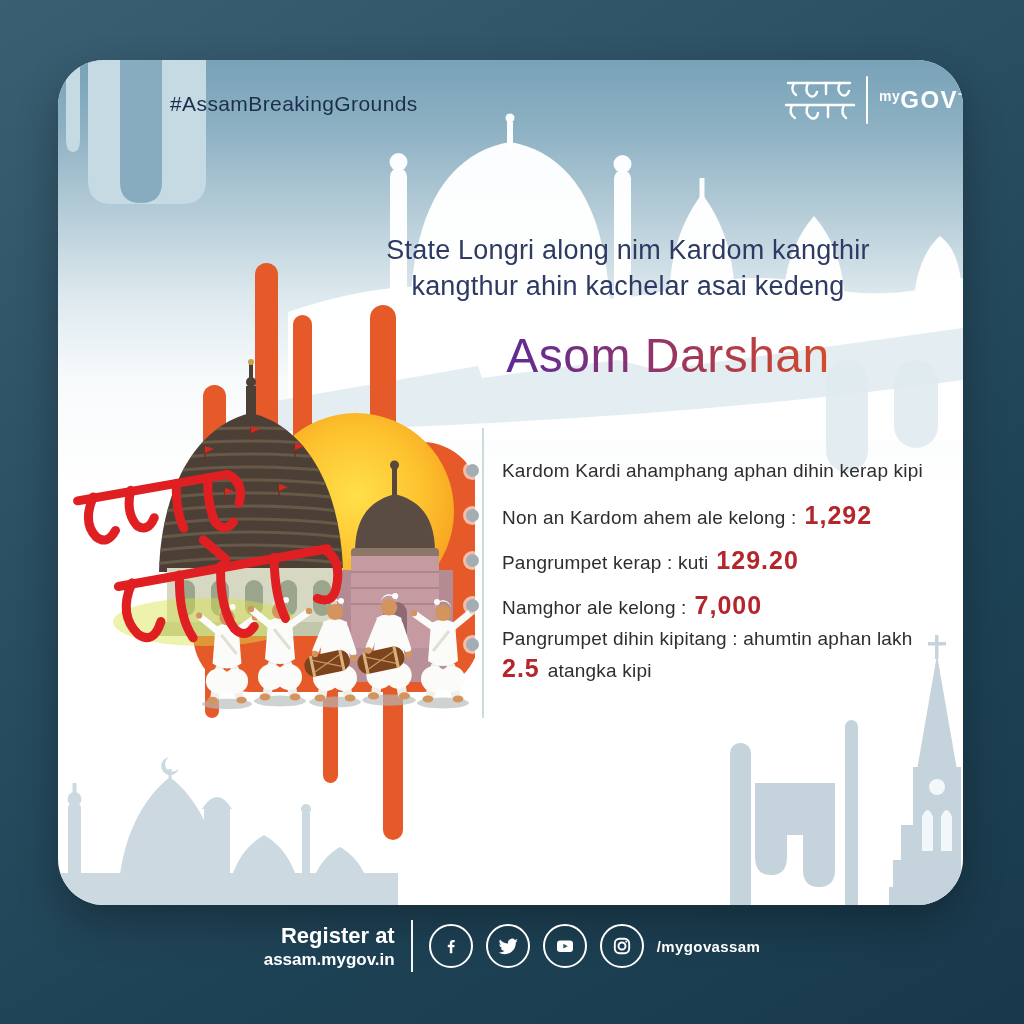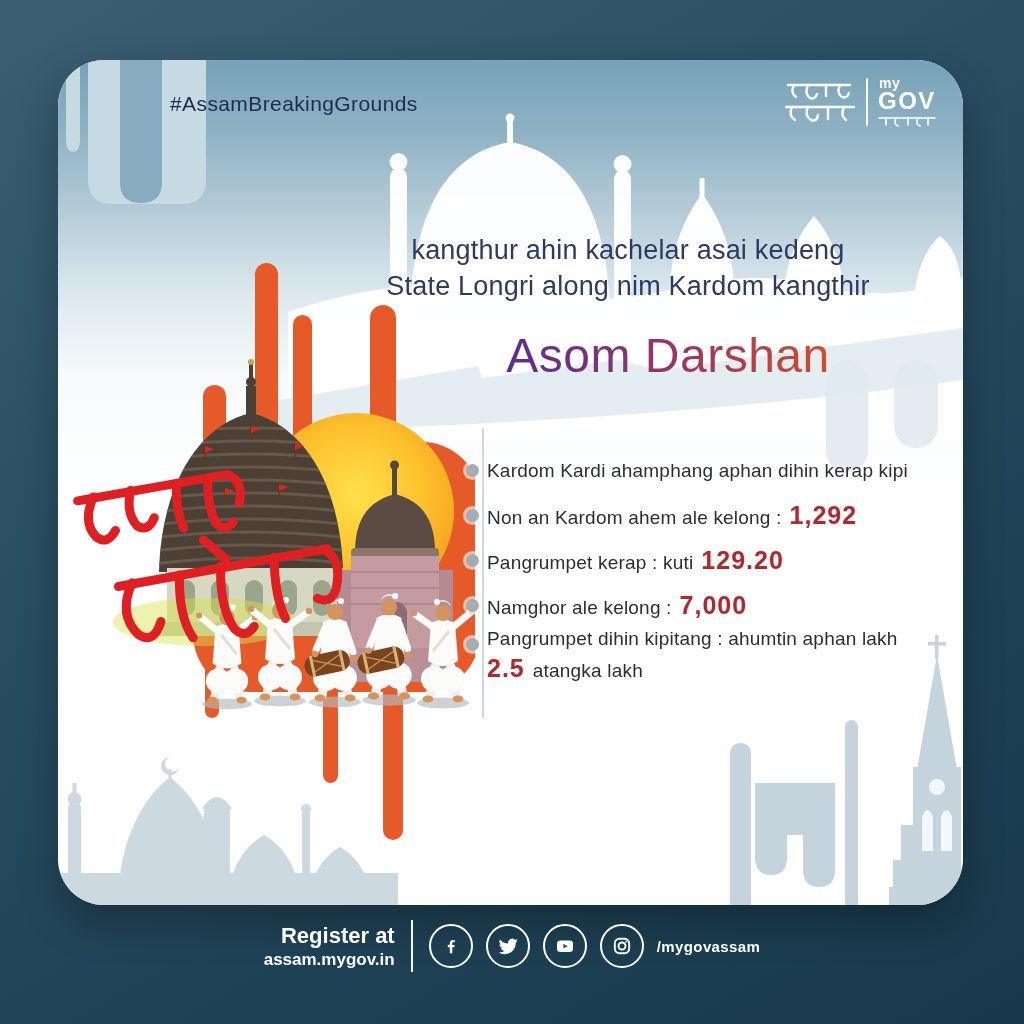--- a/index.html
+++ b/index.html
@@ -15,36 +15,36 @@
     background:linear-gradient(180deg,#78a2b8 0%, #8db1c3 16%, #b6cdd8 36%, #dde9ee 55%, #f7fafb 74%, #ffffff 100%); }
 
   .abs { position:absolute; }
   svg  { display:block; }
 
   .hashtag { position:absolute; left:112px; top:32px; font-size:21px; font-weight:500;
              color:#1d2e4d; letter-spacing:.4px; }
 
   .logo { position:absolute; left:726px; top:16px; display:flex; align-items:center; gap:10px; }
   .logo-divider { width:2px; height:48px; background:#ffffff; border-radius:1px; }
-  .logo-brand { display:flex; flex-direction:column; line-height:1; color:#fff; }
+  .logo-brand { display:flex; flex-direction:row; line-height:1; color:#fff; }
   .logo-my  { font-size:14px; font-weight:700; letter-spacing:.5px; margin-left:1px; }
   .logo-gov { font-size:24px; font-weight:700; letter-spacing:1.5px; margin-top:-1px; }
 
   .headline { position:absolute; left:250px; top:172px; width:640px; text-align:center;
               color:#2e3a63; font-size:27px; line-height:36px; font-weight:500; letter-spacing:.2px; }
 
   .poster-title { position:absolute; left:330px; top:268px; width:560px; text-align:center;
       font-size:48px; font-weight:400; letter-spacing:.5px;
       background:linear-gradient(90deg,#3b2b9d 0%, #5f2b94 22%, #8c3370 45%, #b03c47 62%, #d94c2a 80%, #f58020 100%);
       -webkit-background-clip:text; background-clip:text; color:transparent; }
 
   .stats { position:absolute; left:408px; top:388px; width:480px; list-style:none; }
   .stats::before { content:""; position:absolute; left:15.5px; top:-20px; height:290px;
                    width:2px; background:#cfdade; }
-  .stat-item { position:relative; display:flex; align-items:center; gap:8px;
+  .stat-item { position:relative; display:flex; align-items:center; gap:23px;
                min-height:45px; white-space:nowrap; }
   .stat-item.two-line { align-items:flex-start; }
   .stat-item.two-line .stat-bullet { margin-top:10px; }
   .stat-bullet { width:13px; height:13px; border-radius:50%; background:#a2aeb4; flex:0 0 13px;
                  position:relative; z-index:1; box-shadow:0 0 0 3px rgba(255,255,255,.6); }
   .stat-text  { font-size:19px; color:#2e2e2e; letter-spacing:.2px; }
   .stat-value { font-size:25px; font-weight:700; color:#b4252c; letter-spacing:1px; margin-left:8px; }
   .stat-lines .line2 { margin-top:4px; }
   .stat-lines .line2 .stat-value { margin-left:0; margin-right:8px; }
 
@@ -311,22 +311,22 @@
             <path d="M8 2 V9"></path>
             <path d="M18 2 Q15 8 20 10"></path>
           <path d="M30 2 V9"></path>
             <path d="M40 2 Q37 8 42 10"></path>
             <path d="M50 2 V9"></path>
         </svg>
       </div>
     </div>
 
     <div class="headline">
+      <div>State Longri along nim Kardom kangthir</div>
       <div>kangthur ahin kachelar asai kedeng</div>
-      <div>State Longri along nim Kardom kangthir</div>
     </div>
 
     <div class="poster-title"><span>Asom</span>&nbsp;<span>Darshan</span></div>
 
     <ul class="stats">
       <li class="stat-item">
         <span class="stat-bullet"></span>
         <span><span class="stat-text">Kardom Kardi ahamphang aphan dihin kerap kipi</span></span>
       </li>
       <li class="stat-item">
@@ -338,21 +338,21 @@
         <span><span class="stat-text">Pangrumpet kerap : kuti</span><span class="stat-value">129.20</span></span>
       </li>
       <li class="stat-item">
         <span class="stat-bullet"></span>
         <span><span class="stat-text">Namghor ale kelong :</span><span class="stat-value">7,000</span></span>
       </li>
       <li class="stat-item two-line">
         <span class="stat-bullet"></span>
         <span class="stat-lines">
           <div class="line1"><span class="stat-text">Pangrumpet dihin kipitang : ahumtin aphan lakh</span></div>
-          <div class="line2"><span class="stat-value">2.5</span><span class="stat-text">atangka lakh</span></div>
+          <div class="line2"><span class="stat-value">2.5</span><span class="stat-text">atangka kipi</span></div>
         </span>
       </li>
     </ul>
   </div>
 
   <div class="footer">
     <div class="register">
       <div class="l1">Register at</div>
       <div class="l2">assam.mygov.in</div>
     </div>

